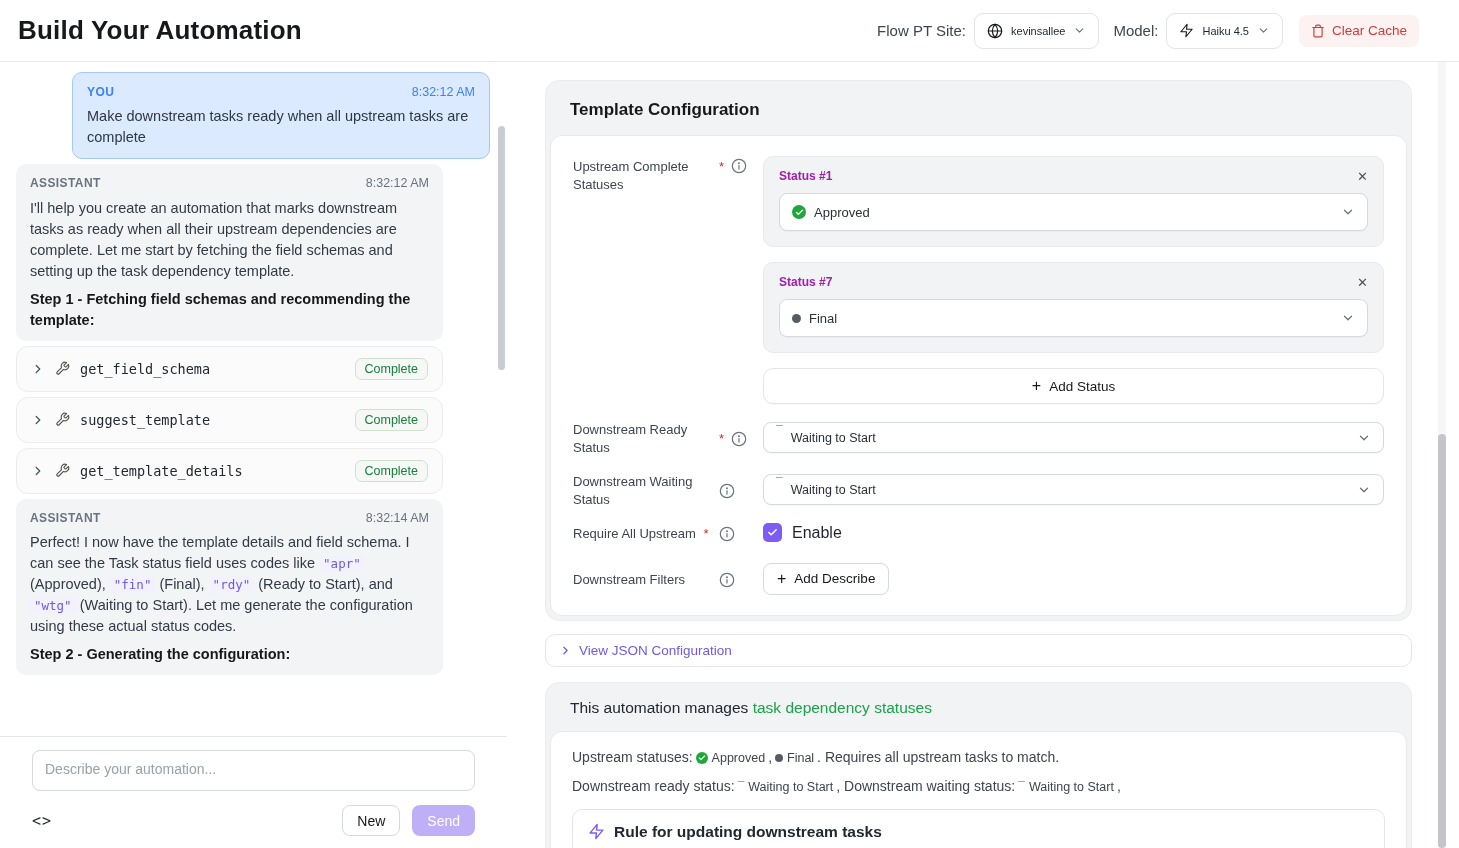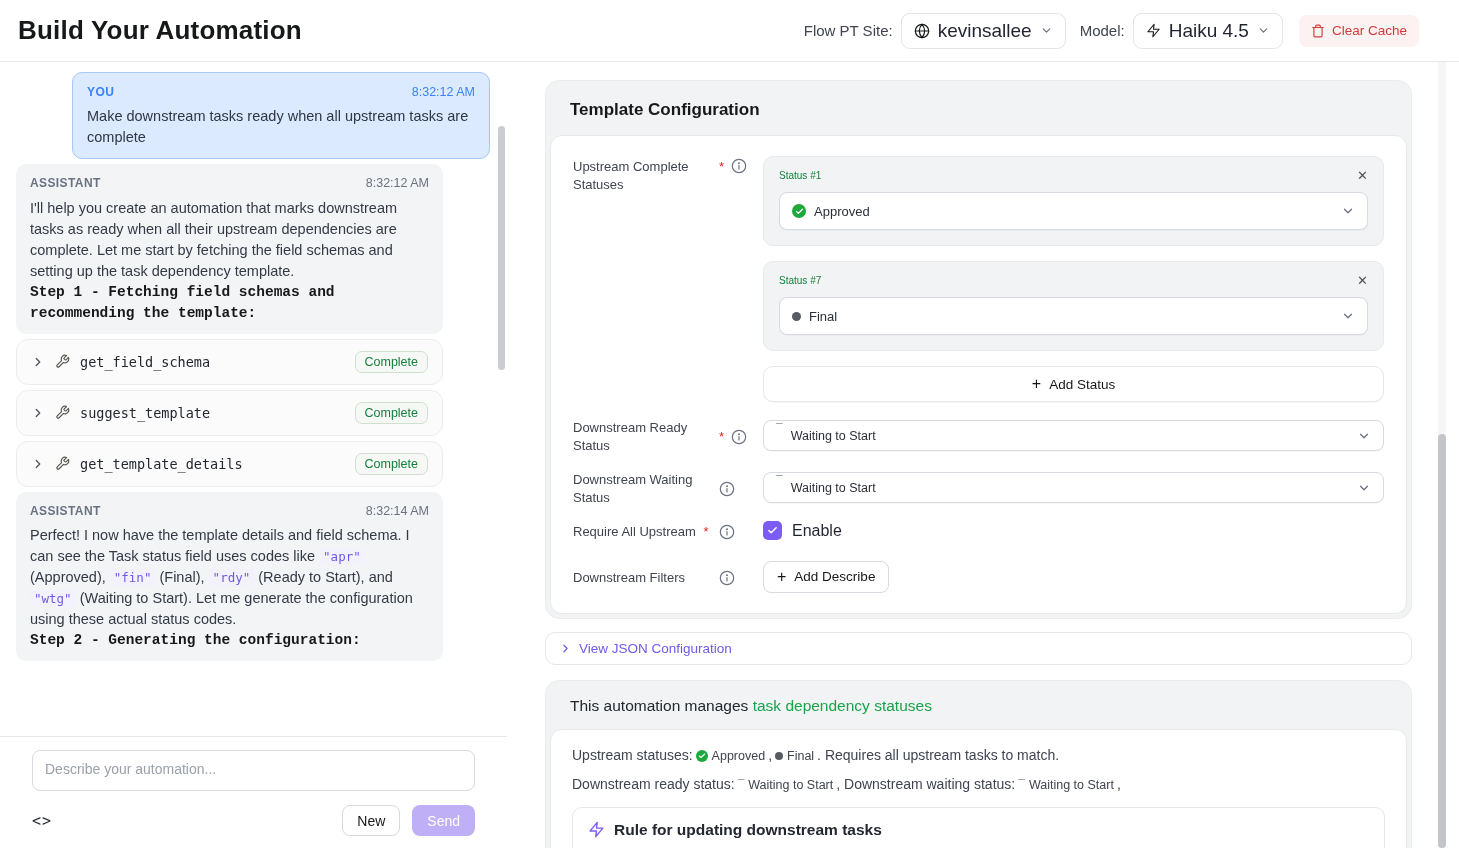--- a/index.html
+++ b/index.html
@@ -7,42 +7,42 @@
     font-family:"Liberation Sans", sans-serif; color:#374151; }
   .app { width:1459px; height:848px; display:flex; flex-direction:column; position:relative; }
 
   
   .header { height:62px; flex:0 0 62px; display:flex; align-items:center;
     padding:0 40px 0 18px; border-bottom:1px solid #e7e8ea; background:#fff; }
   .page-title { font-size:26px; font-weight:600; color:#17181a; letter-spacing:.2px; }
   .header-spacer { flex:1; }
   .hdr-label { font-size:15px; color:#3f4450; margin:0 8px 0 14px; }
   .pill { display:inline-flex; align-items:center; gap:8px; border:1px solid #e2e4e8;
-    border-radius:9px; background:#fff; height:36px; padding:0 12px; font-size:19px;
+    border-radius:9px; background:#fff; height:36px; padding:0 12px; font-size:11px;
     color:#1f2430; cursor:pointer; }
   .clear-cache { display:inline-flex; align-items:center; gap:7px; margin-left:16px;
     background:#fdf2f2; color:#d33a3a; font-size:13.5px; border:none; border-radius:8px;
     height:32px; padding:0 12px; cursor:pointer; }
 
   
   .main { flex:1; display:flex; min-height:0; position:relative; }
 
   
   .chat-col { width:507px; flex:0 0 507px; display:flex; flex-direction:column; position:relative; }
   .chat-scroll { flex:1; overflow:hidden; padding:10px 17px 0 16px; display:flex;
     flex-direction:column; gap:5px; }
   .bubble { border-radius:10px; padding:10px 14px; font-size:14.5px; line-height:1.45; }
   .bubble-head { display:flex; justify-content:space-between; align-items:baseline; margin-bottom:5px; }
   .role { font-size:12px; font-weight:700; letter-spacing:.4px; }
   .msg-time { font-size:12.5px; }
   .user-bubble { background:#dbeafe; border:1px solid #a6c8f5; margin-left:56px; color:#2f3644; }
   .user-bubble .role, .user-bubble .msg-time { color:#3b82f6; }
   .asst-bubble { background:#f3f4f6; margin-right:47px; color:#333a46; }
   .asst-bubble .role, .asst-bubble .msg-time { color:#6b7280; }
-  .step-line { font-weight:700; color:#17181a; margin-top:0; font-size:14.5px;font-family:Liberation Mono, monospace; }
+  .step-line { font-weight:700; color:#17181a; margin-top:7px; font-size:14.5px; }
   .code-chip { font-family:"DejaVu Sans Mono", monospace; font-size:12.5px; color:#6d5ae8;
     background:#f3f1fc; border-radius:4px; padding:1px 4px; }
 
   .tool-row { display:flex; align-items:center; gap:10px; margin-right:47px;
     background:#fbfbfc; border:1px solid #ebecee; border-radius:12px; padding:11px 14px;
     cursor:pointer; }
   .tool-name { font-family:"DejaVu Sans Mono", monospace; font-size:13.5px; color:#23272f; }
   .tool-badge { margin-left:auto; font-size:12.5px; color:#15803d; background:#f6f8f6;
     border:1px solid #cfe0cf; border-radius:7px; padding:3px 9px; }
 
@@ -72,21 +72,21 @@
 
   .cfg-row { display:grid; grid-template-columns:146px 44px 1fr; align-items:start; margin-bottom:15px; }
   .cfg-label { font-size:13px; color:#3f4450; line-height:1.35; padding-top:2px; }
   .req { color:#dc2626; margin-right:5px; font-size:13px; }
   .iconcell { display:flex; align-items:center; gap:2px; padding-top:2px; }
   .info-icon { display:inline-flex; cursor:pointer; }
 
   .status-card { background:#f2f3f4; border:1px solid #e8e9eb; border-radius:10px;
     padding:12px 15px 15px; margin-bottom:15px; }
   .status-card-head { display:flex; align-items:center; justify-content:space-between; margin-bottom:10px; }
-  .status-card-title { font-size:10px; font-weight:400; color:#15803d; }
+  .status-card-title { font-size:12px; font-weight:700; color:#a21caf; }
   .x-btn { background:none; border:none; color:#52525b; font-size:13px; cursor:pointer; line-height:1; }
   .select { display:flex; align-items:center; gap:8px; background:#fff; border:1px solid #d6d9de;
     border-radius:8px; height:38px; padding:0 12px; font-size:13px; color:#2b3038;
     cursor:pointer; box-shadow:0 1px 1px rgba(0,0,0,.03); }
   .select .chev { margin-left:auto; display:flex; }
   .select.slim { height:31px; font-size:12.5px; }
   .check-circle { width:14px; height:14px; border-radius:50%; background:#1ea83c; display:inline-flex;
     align-items:center; justify-content:center; flex:0 0 auto; }
   .check-circle.sm { width:12px; height:12px; }
   .dot-gray { width:9px; height:9px; border-radius:50%; background:#565b64; display:inline-block; flex:0 0 auto; }

